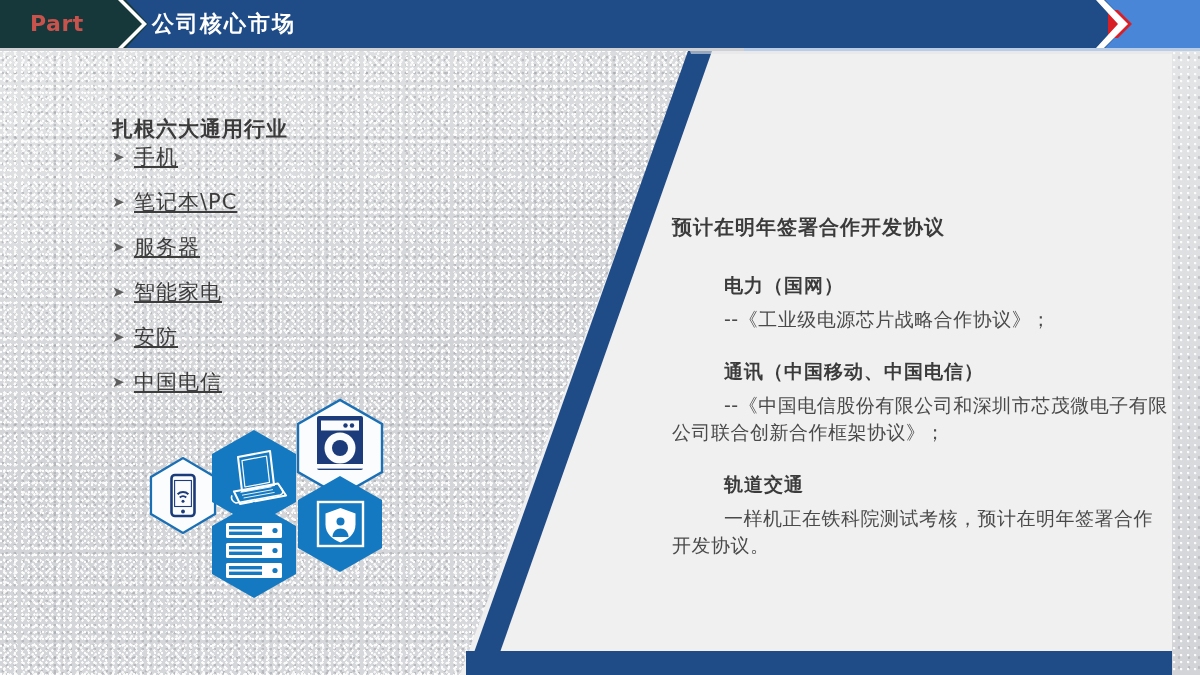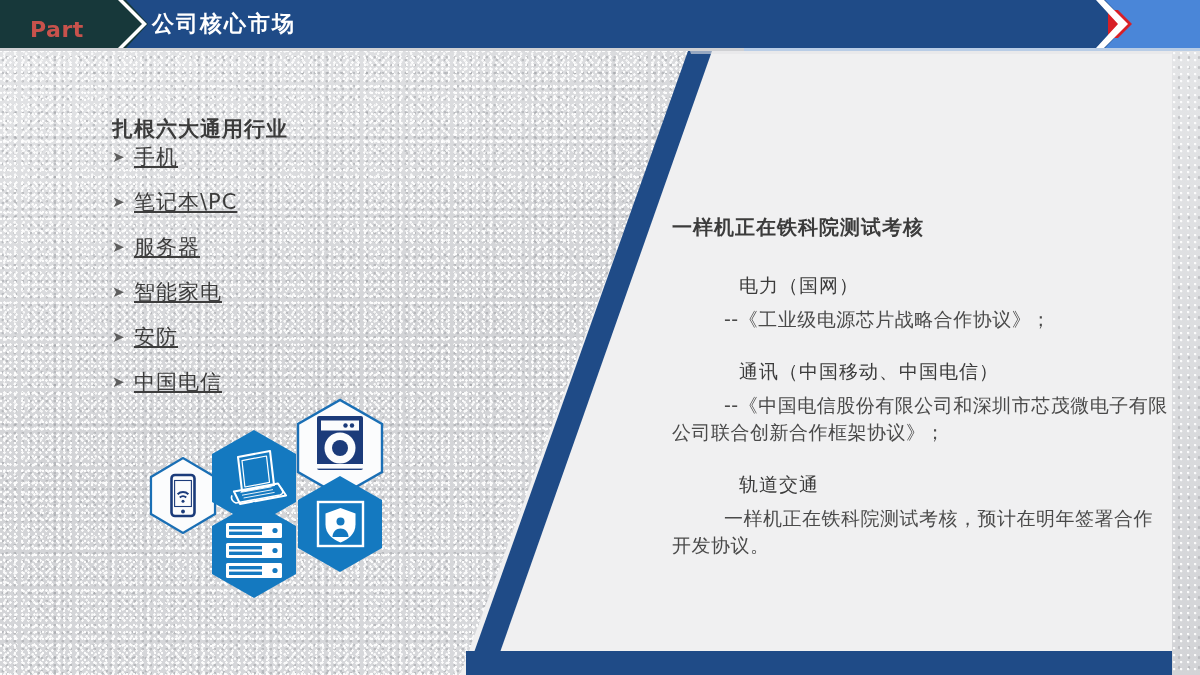--- a/index.html
+++ b/index.html
@@ -52,21 +52,21 @@
     position:absolute;left:0;top:0;width:148px;height:48px;
     background:#17383a;
     clip-path:polygon(0 0, 126px 0, 148px 24px, 126px 48px, 0 48px);
   }
   .hdr-dark-edge{
     position:absolute;left:118px;top:0;width:40px;height:48px;
     background:#ffffff;
     clip-path:polygon(0 0, 5px 0, 29px 24px, 5px 48px, 0 48px, 24px 24px, 0 0);
   }
   .hdr-part{
-    position:absolute;left:30px;top:6px;height:48px;line-height:47px;
+    position:absolute;left:30px;top:0;height:48px;line-height:47px;
     color:#c8524c;font-size:22px;font-weight:bold;letter-spacing:.5px;
     font-family:"DejaVu Sans","Liberation Sans",sans-serif;
   }
   .hdr-title{
     position:absolute;left:152px;top:0;height:30px;line-height:47px;
     color:#ffffff;font-size:22px;font-weight:bold;letter-spacing:2px;
   }
   .hdr-underline{
     position:absolute;left:0;top:48px;width:1200px;height:3px;
     background:linear-gradient(90deg,#cfd0d3 0%,#cfd0d3 62%,#b9cde6 62%,#b9cde6 100%);
@@ -105,22 +105,22 @@
   .hex-wrap{position:absolute;left:148px;top:362px;width:300px;height:262px;}
 
   
   .right-col{position:absolute;left:672px;top:214px;width:500px;}
   .r-head{
     font-size:20px;font-weight:bold;color:#3b3b3b;letter-spacing:1px;
     margin-bottom:32px;
   }
   .r-group{margin-bottom:26px;}
   .r-sub{
-    font-size:19px;font-weight:normal;color:#3b3b3b;letter-spacing:1px;
-    margin-left:67px;margin-bottom:7px;
+    font-size:19px;font-weight:bold;color:#3b3b3b;letter-spacing:1px;
+    margin-left:52px;margin-bottom:7px;
   }
   .r-body{
     font-size:19px;color:#4a4a4a;line-height:1.42;letter-spacing:.5px;
     text-indent:52px;
   }
 </style>
 </head>
 <body>
 
 <div class="slide">
@@ -250,21 +250,21 @@
         <path d="M192.5 146 l15 5.4 v11 c0 9.4 -7.4 15.2 -15 18 c-7.6 -2.8 -15 -8.6 -15 -18 v-11 z" fill="#ffffff"></path>
         <circle cx="192.5" cy="159.5" r="4" fill="#1479c0"></circle>
         <path d="M184.5 175 c0 -5 3.8 -8.4 8 -8.4 c4.2 0 8 3.4 8 8.4 z" fill="#1479c0"></path>
       </g>
     </g>
 
   </svg>
   </div>
 
   <div class="right-col">
-    <div class="r-head">一样机正在铁科院测试考核</div>
+    <div class="r-head">预计在明年签署合作开发协议</div>
 
     <div class="r-group">
       <div class="r-sub">电力（国网）</div>
       <div class="r-body">--《工业级电源芯片战略合作协议》；</div>
     </div>
 
     <div class="r-group">
       <div class="r-sub">通讯（中国移动、中国电信）</div>
       <div class="r-body">--《中国电信股份有限公司和深圳市芯茂微电子有限公司联合创新合作框架协议》；</div>
     </div>

